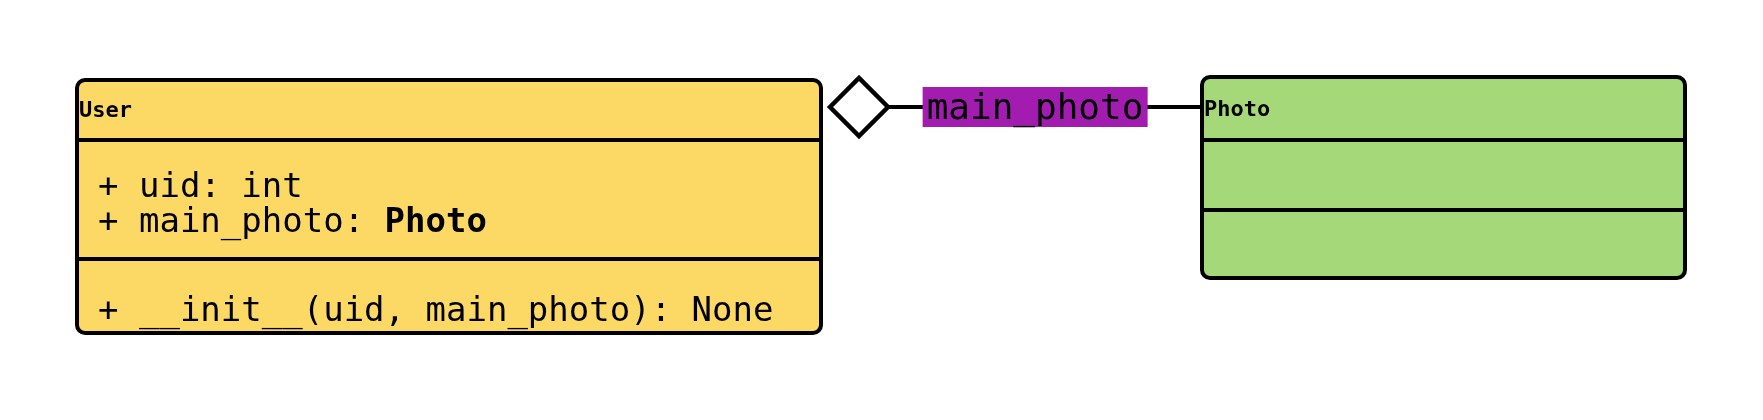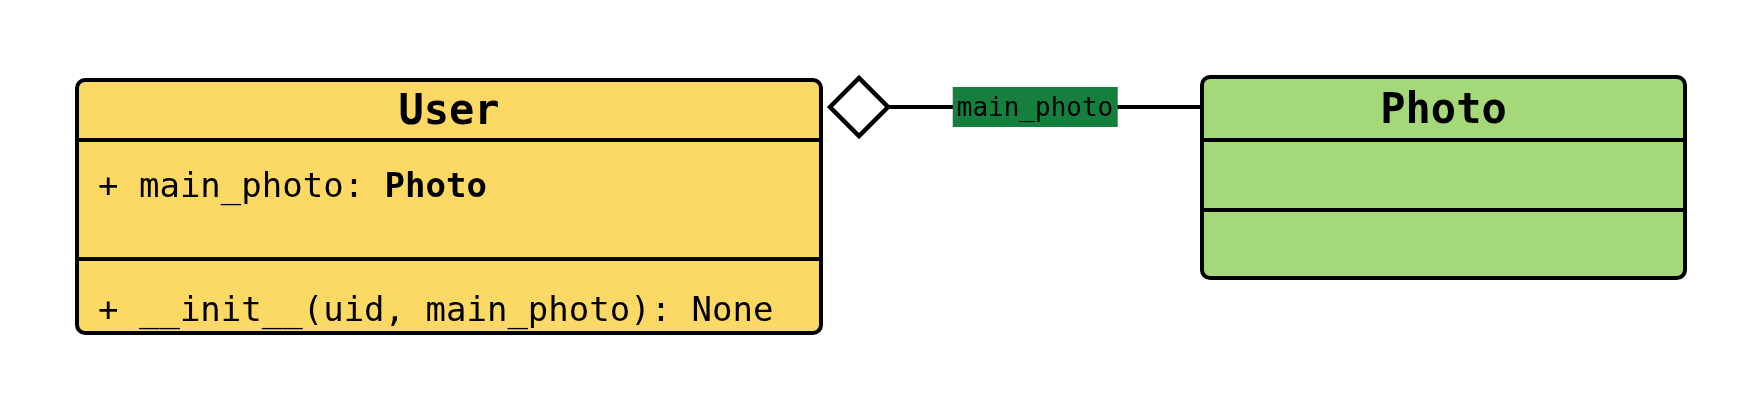--- a/index.html
+++ b/index.html
@@ -17,22 +17,22 @@
     box-sizing: border-box;
     border: 4px solid #000000;
     border-radius: 10px;
     overflow: hidden;
   }
   .uml-class.user  { left: 75px;   top: 78px; width: 748px; height: 257px; background: #FCD965; }
   .uml-class.photo { left: 1200px; top: 75px; width: 487px; height: 205px; background: #A4D878; }
 
   .uml-title {
     font-weight: bold;
-    font-size: 42px;
-    text-align: center;
+    font-size: 22px;
+    text-align: left;
     white-space: nowrap;
   }
   .user  .uml-title { height: 56px; line-height: 56px; }
   .photo .uml-title { height: 59px; line-height: 59px; }
 
   .compartment {
     box-sizing: border-box;
     border-top: 4px solid #000000;
     font-size: 34px;
     white-space: nowrap;
@@ -48,42 +48,43 @@
     position: absolute;
     left: 888px; top: 105px;
     width: 312px; height: 4px;
     background: #000000;
     z-index: 1;
   }
   .edge-label {
     position: absolute;
     left: 1035px; top: 107px;
     transform: translate(-50%, -50%);
-    background: #15803d;
+    background: #a21caf;
     padding: 0 4px;
-    font-size: 26px;
+    font-size: 36px;
     line-height: 40px;
     white-space: nowrap;
     z-index: 2;
   }
   .diamond {
     position: absolute;
     left: 826px; top: 73px;
     width: 66px; height: 68px;
     z-index: 3;
   }
 </style>
 </head>
 <body>
 
 <div class="canvas">
 
   <div class="uml-class user">
     <div class="uml-title">User</div>
     <div class="compartment attrs">
+      <div><span>+ uid: int</span><span class="b"></span></div>
       <div><span>+ main_photo: </span><span class="b">Photo</span></div>
     </div>
     <div class="compartment methods">
       <div><span>+ __init__(uid, main_photo): None</span></div>
     </div>
   </div>
 
   <svg class="diamond" viewBox="0 0 66 68" xmlns="http://www.w3.org/2000/svg" aria-hidden="true">
     <polygon points="4,34 33,5 62,34 33,63" fill="#ffffff" stroke="#000000" stroke-width="4.5"></polygon>
   </svg>

